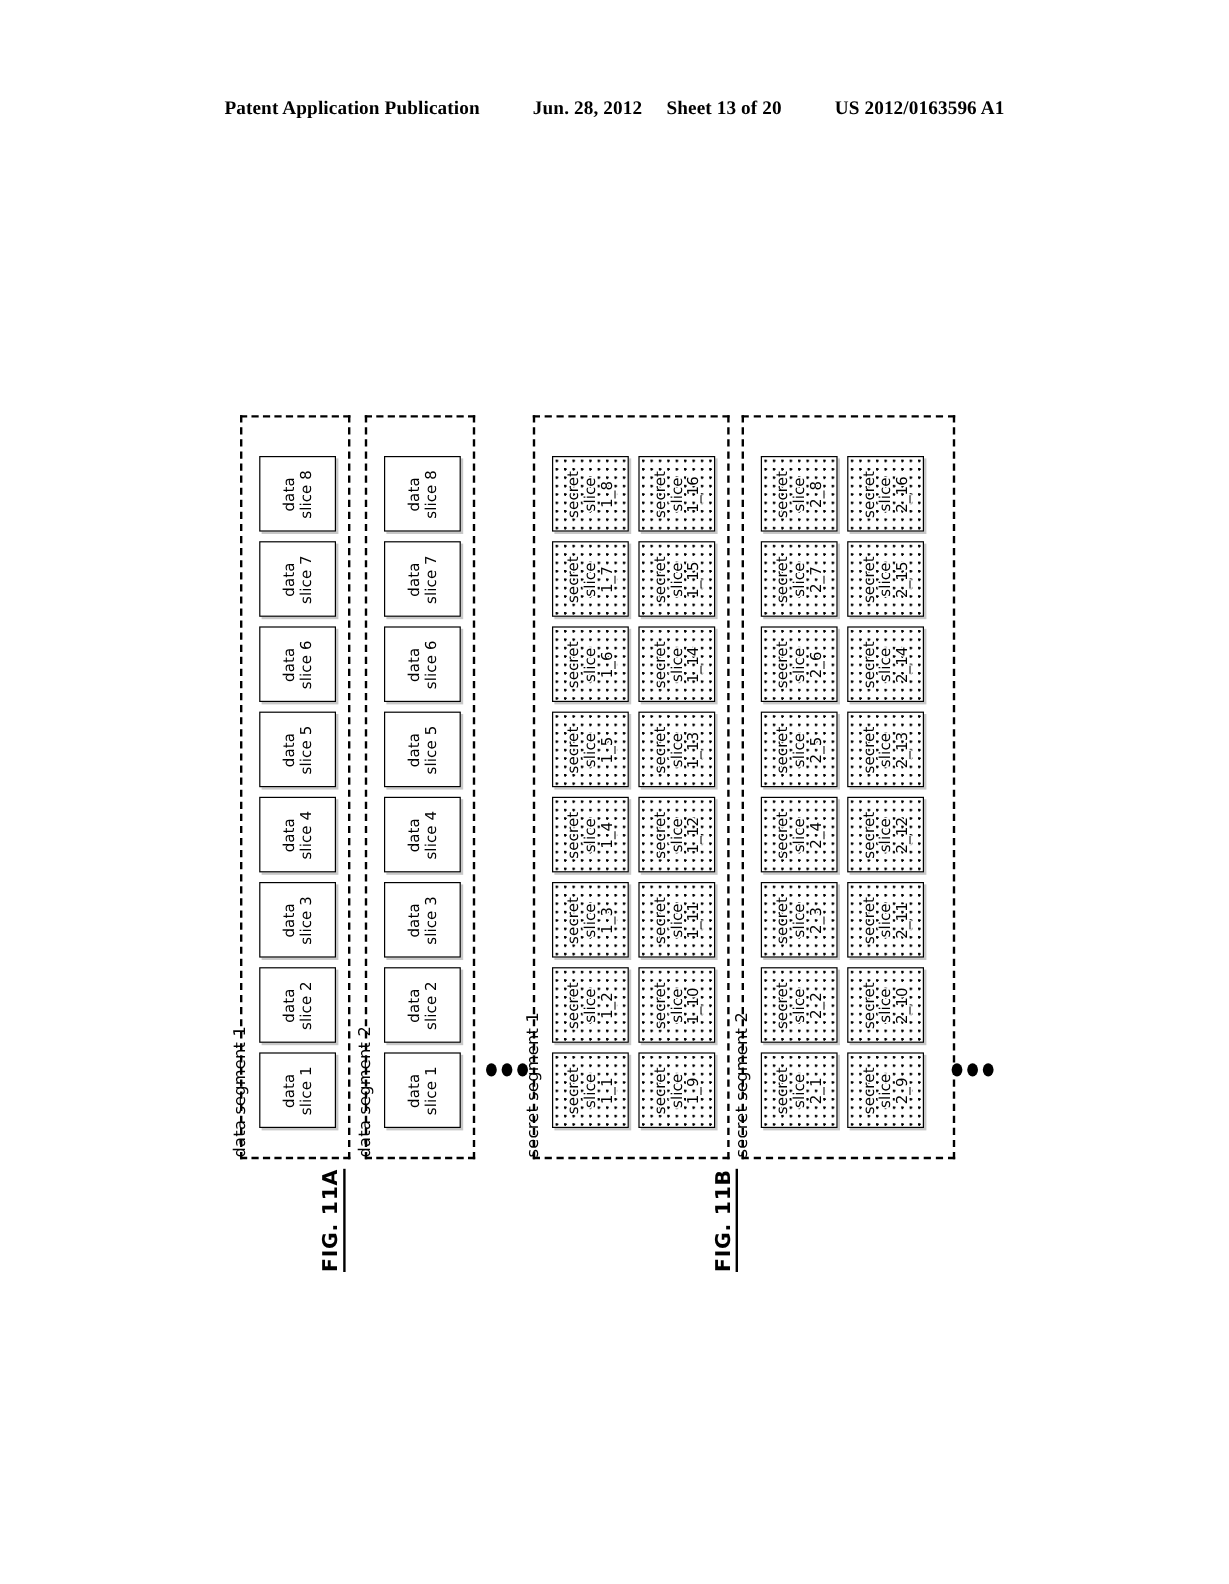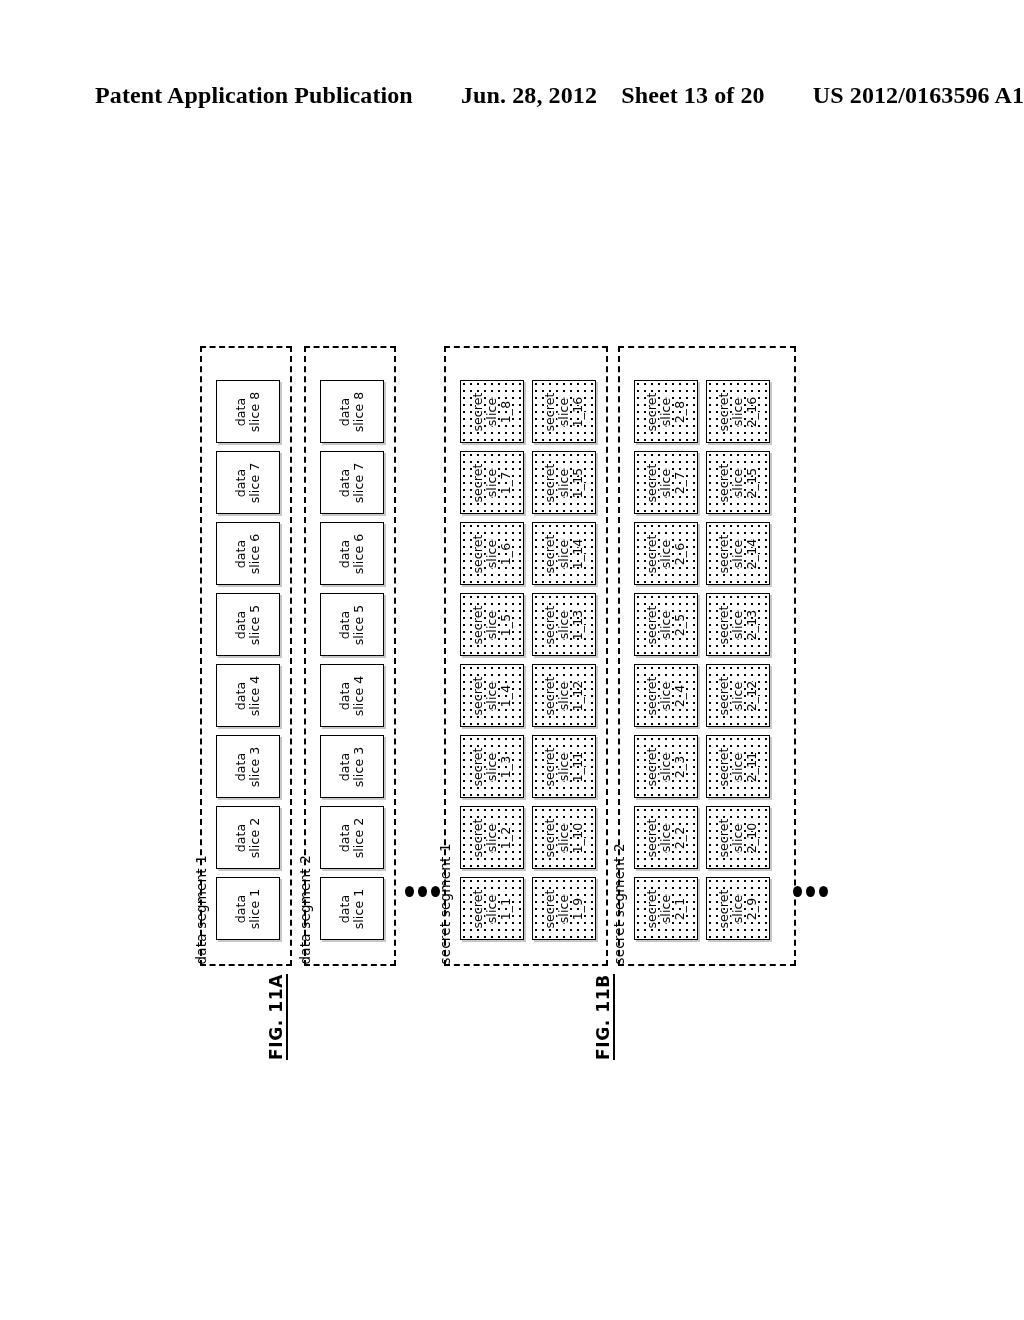--- a/index.html
+++ b/index.html
@@ -15,24 +15,24 @@
     color: #000000;
     overflow: hidden;
   }
 
   
   #patent-header {
     position: absolute;
     top: 82px;
     left: 0;
     width: 1024px;
-    text-align: right;
+    text-align: center;
     font-family: "Liberation Serif", serif;
     font-weight: bold;
-    font-size: 24px;
+    font-size: 16px;
     letter-spacing: 0.1px;
     white-space: nowrap;
   }
   #patent-header .hdr-seg { display: inline-block; }
   #patent-header .gap-wide { display: inline-block; width: 36px; }
   #patent-header .gap-mid  { display: inline-block; width: 12px; }
 
   
   #drawing {
     position: absolute;

